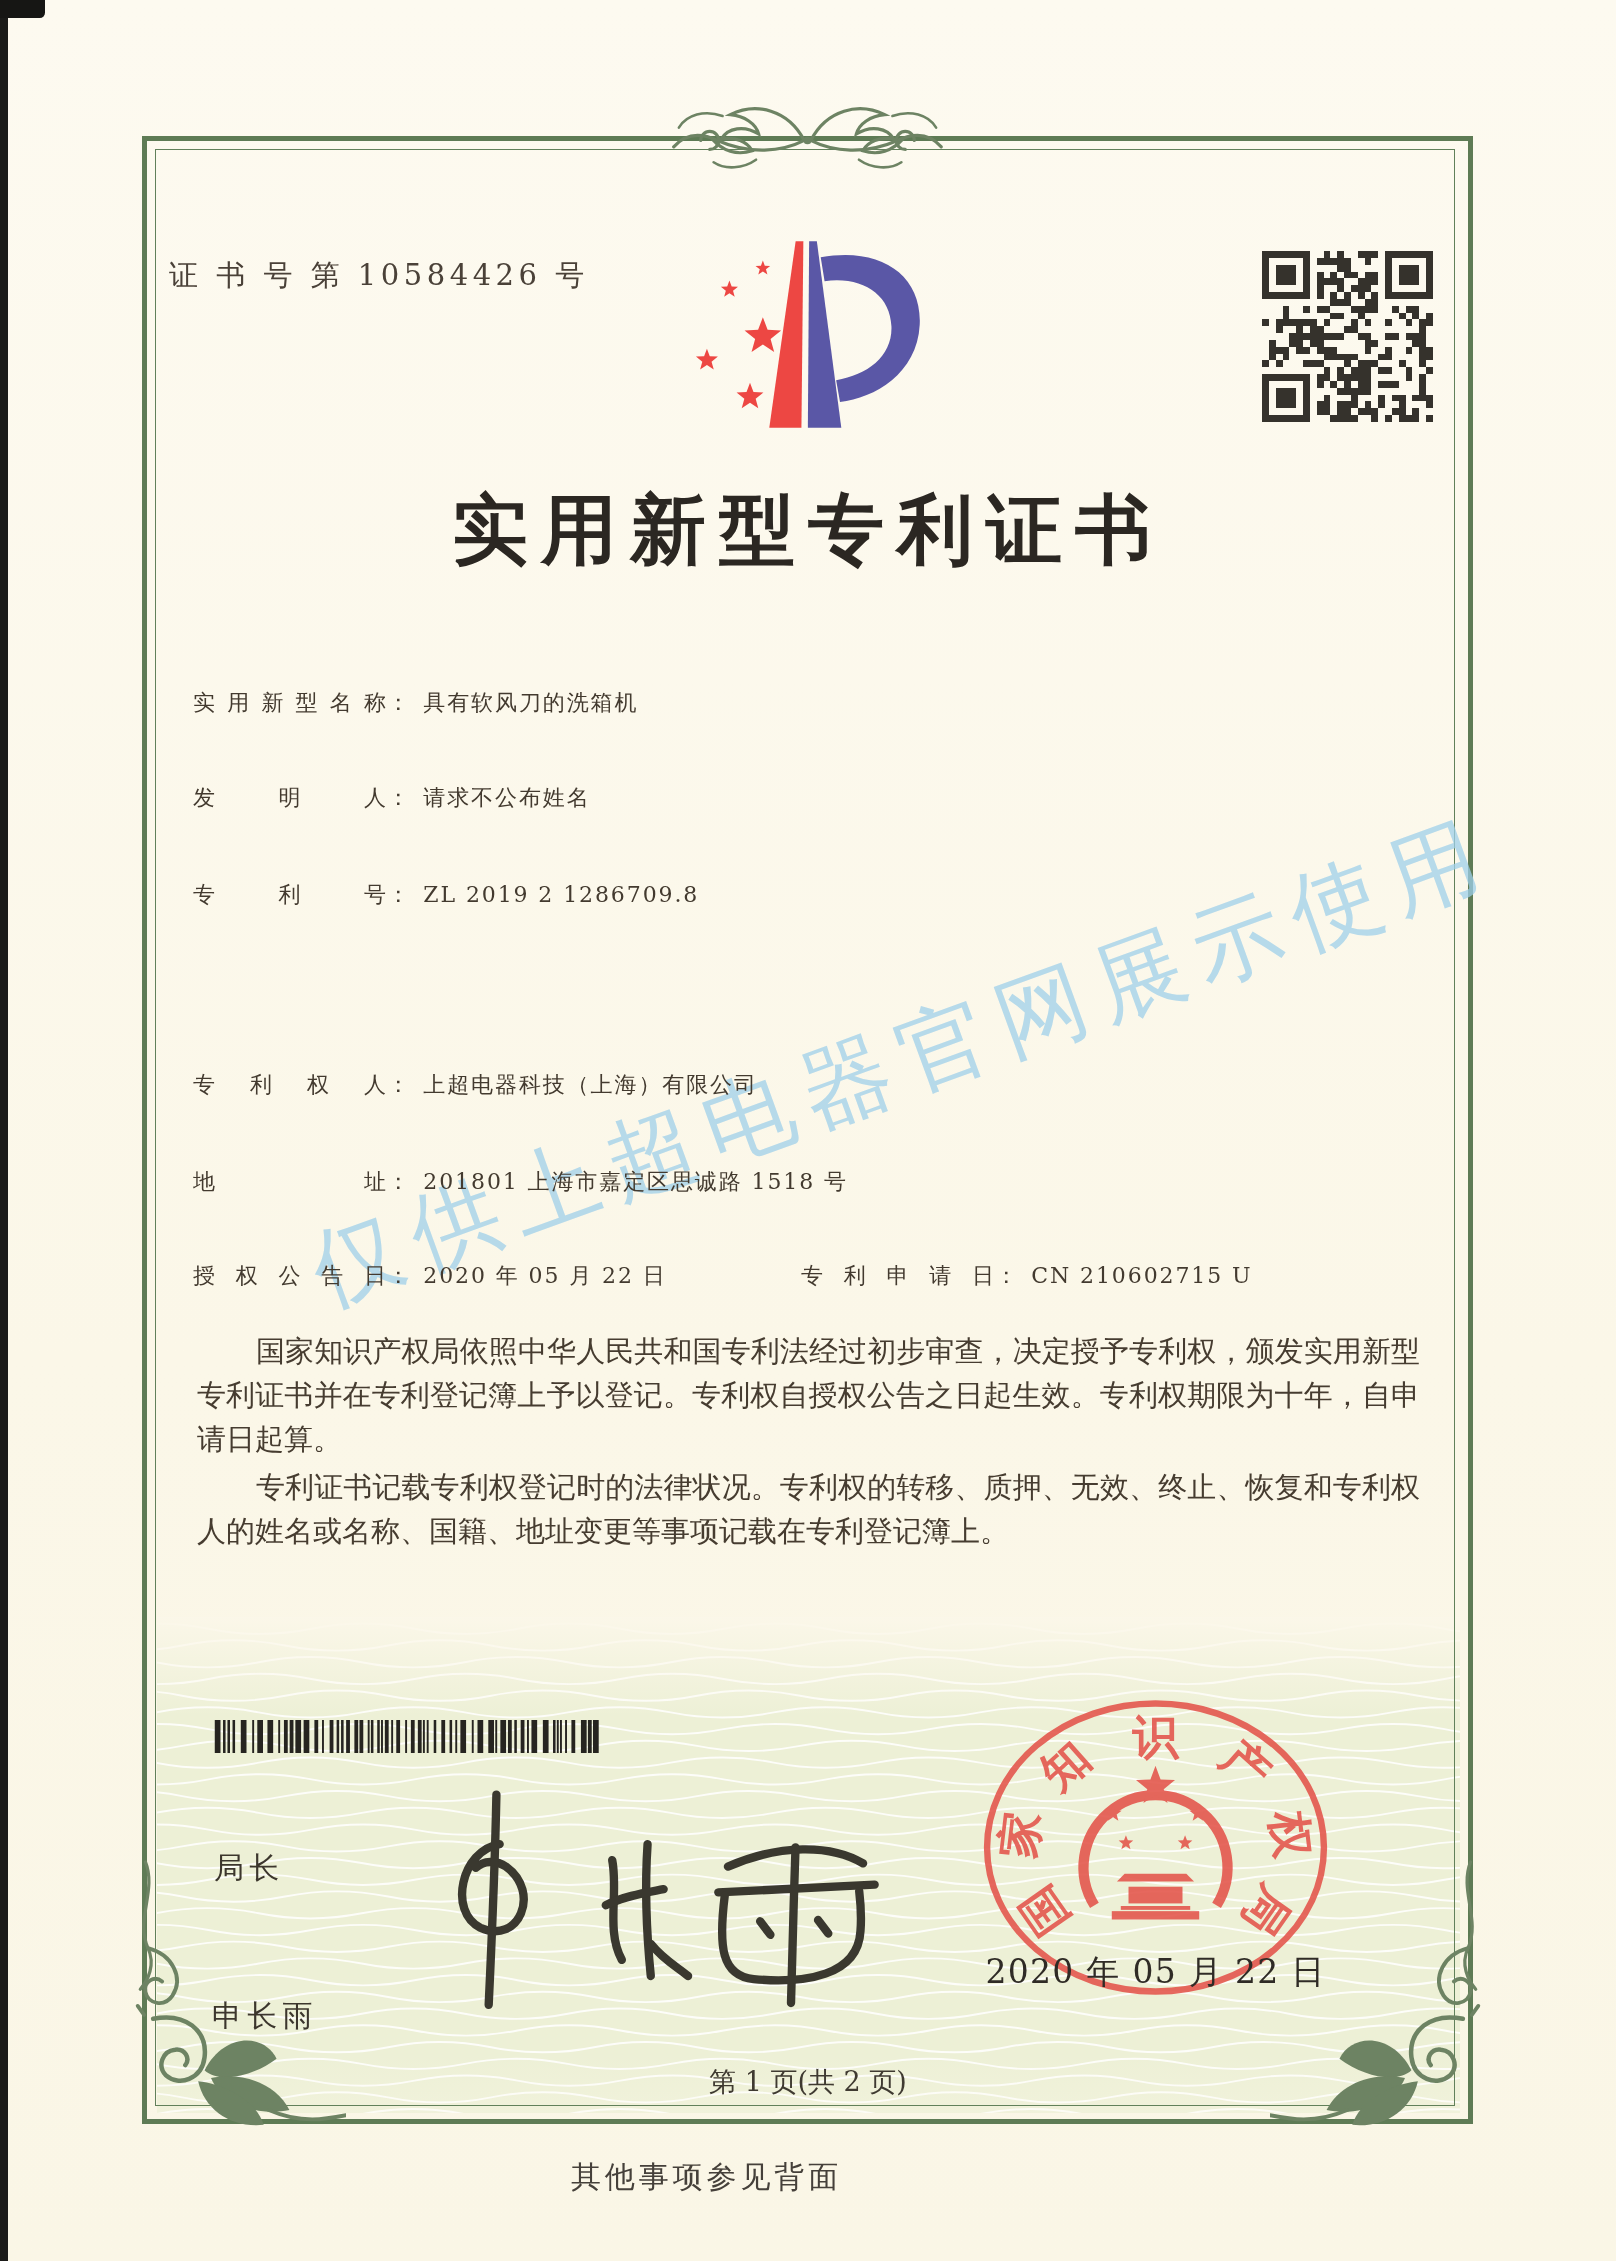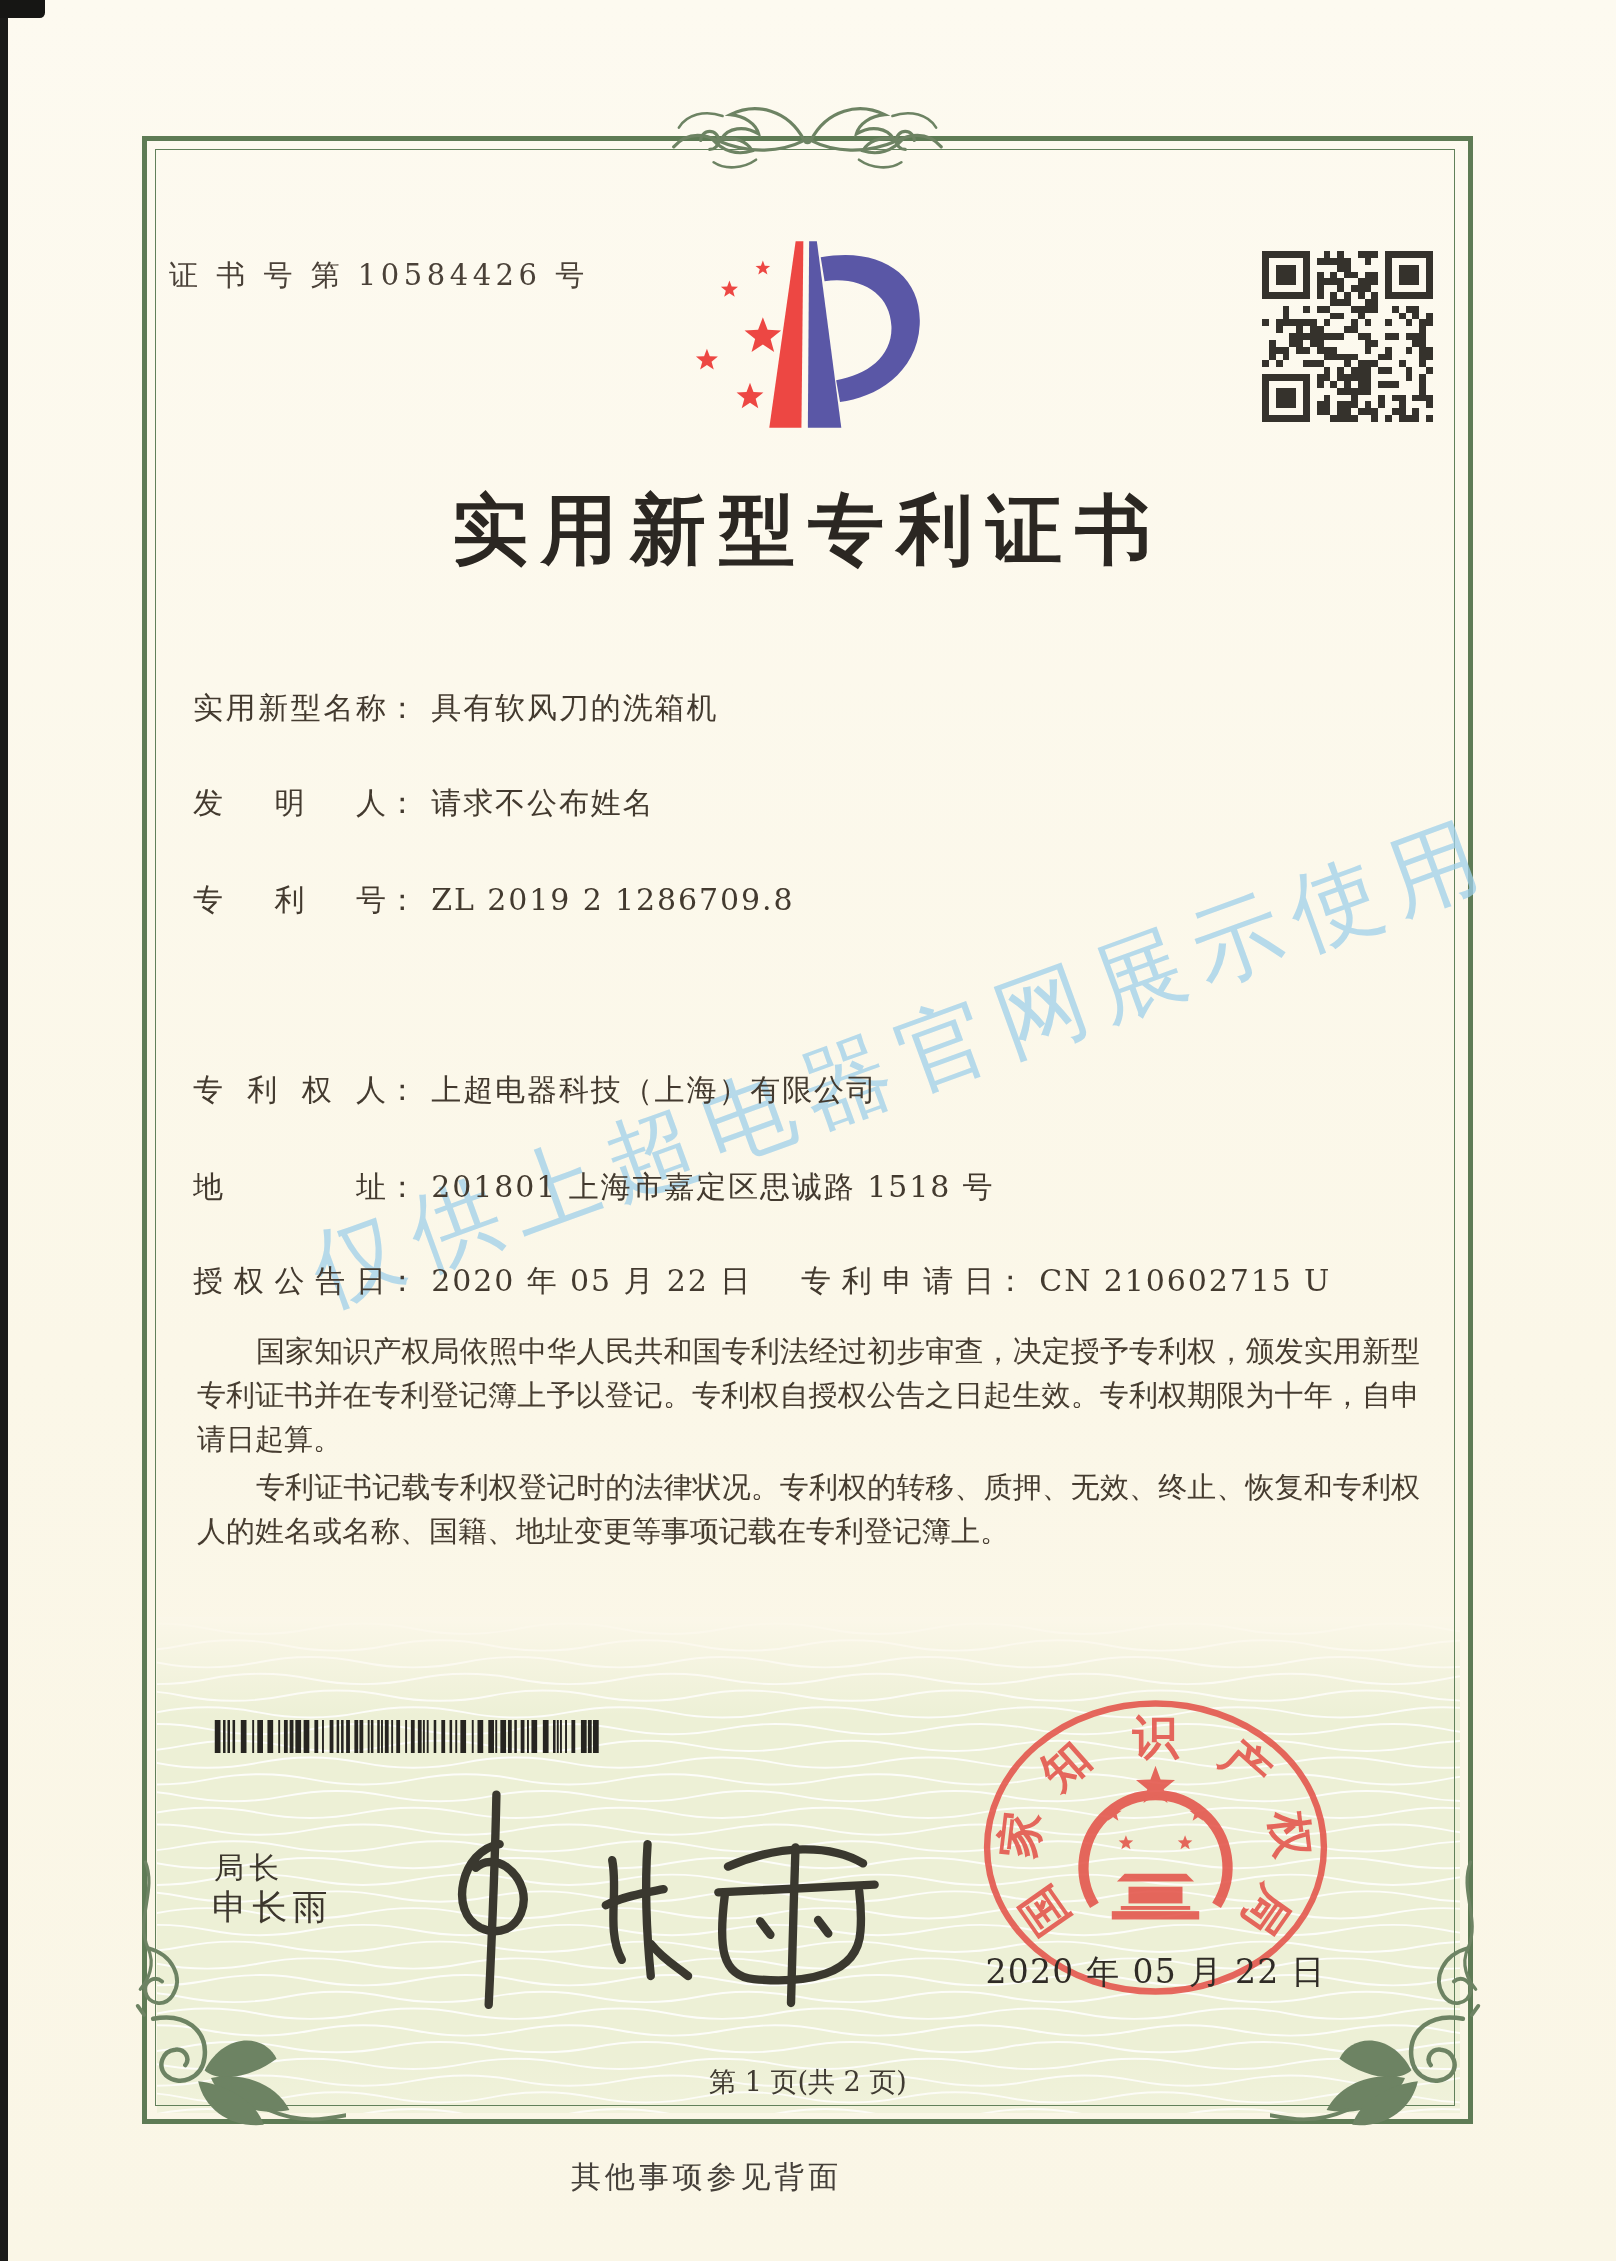--- a/index.html
+++ b/index.html
@@ -13,29 +13,29 @@
   .border-outer{left:142px;top:136px;width:1321px;height:1978px;border:5.8px solid #5e7b55;z-index:2;}
   .border-inner{left:155px;top:149px;width:1298px;height:1955px;border:1.9px solid #61805a;z-index:2;}
   
   .wave-band{left:157px;top:1617px;width:1303px;height:496px;background:#edf0d6;z-index:1;}
   .wave-band:after{content:"";position:absolute;inset:0;
      background:linear-gradient(180deg,#fbf7e9 0%,rgba(251,247,233,0) 20%,rgba(251,247,233,0) 88%,rgba(251,247,233,.25) 100%);}
   
   .cert-no{left:169px;top:256px;font-size:29px;letter-spacing:4.5px;color:#4a4138;z-index:3;text-align:right;}
   .title{left:0;top:480px;width:1616px;text-align:center;font-size:76px;font-weight:bold;
          letter-spacing:13px;color:#2b2722;z-index:3;}
-  .frow{left:193px;width:1256px;font-size:30px;color:#433a2f;z-index:3;white-space:nowrap;}
+  .frow{left:193px;width:1256px;font-size:22px;color:#433a2f;z-index:3;white-space:nowrap;}
   .flabel{display:inline-block;width:193px;text-align:justify;text-align-last:justify;vertical-align:top;}
   .fcolon{display:inline-block;margin-left:1.3px;}
   .fvalue{display:inline-block;margin-left:14px;letter-spacing:1.9px;}
   .fgroup2{position:absolute;left:608px;top:0;white-space:nowrap;}
   .paras{left:193px;top:1325px;width:1231px;z-index:3;}
   .paras p{margin:4px;font-size:29px;line-height:44px;text-indent:59px;text-align:justify;color:#463c30;}
   .director-label{left:214px;top:1848px;font-size:30px;letter-spacing:5.2px;z-index:3;color:#3c362d;}
-  .director-name{left:212px;top:1884px;font-size:35px;letter-spacing:5.2px;z-index:3;color:#3c362d;}
+  .director-name{left:212px;top:1996px;font-size:30px;letter-spacing:5.2px;z-index:3;color:#3c362d;}
   .seal-date{left:969px;top:1950px;width:373px;text-align:center;font-size:33px;letter-spacing:1.3px;
              color:#2f2b26;z-index:4;}
   .page-indicator{left:0;top:2064px;width:1616px;text-align:center;font-size:27px;color:#3f3a31;z-index:3;}
   .back-note{left:0;top:2157px;width:1413px;text-align:center;font-size:30px;letter-spacing:3.9px;color:#45403a;z-index:3;}
   .watermark{left:277px;top:997px;width:1275px;font-family:"DejaVu Sans","Liberation Sans",sans-serif;
              font-size:90px;letter-spacing:14px;white-space:nowrap;color:#9fd0ea;opacity:.75;
              transform:rotate(-20deg);transform-origin:center;z-index:2;pointer-events:none;}
   svg{display:block;}
 </style>
 </head>

